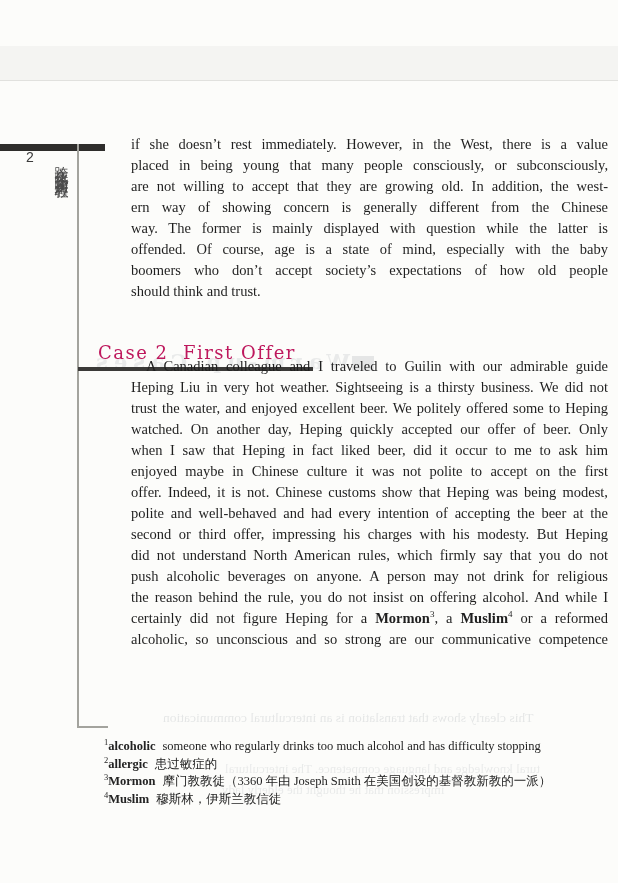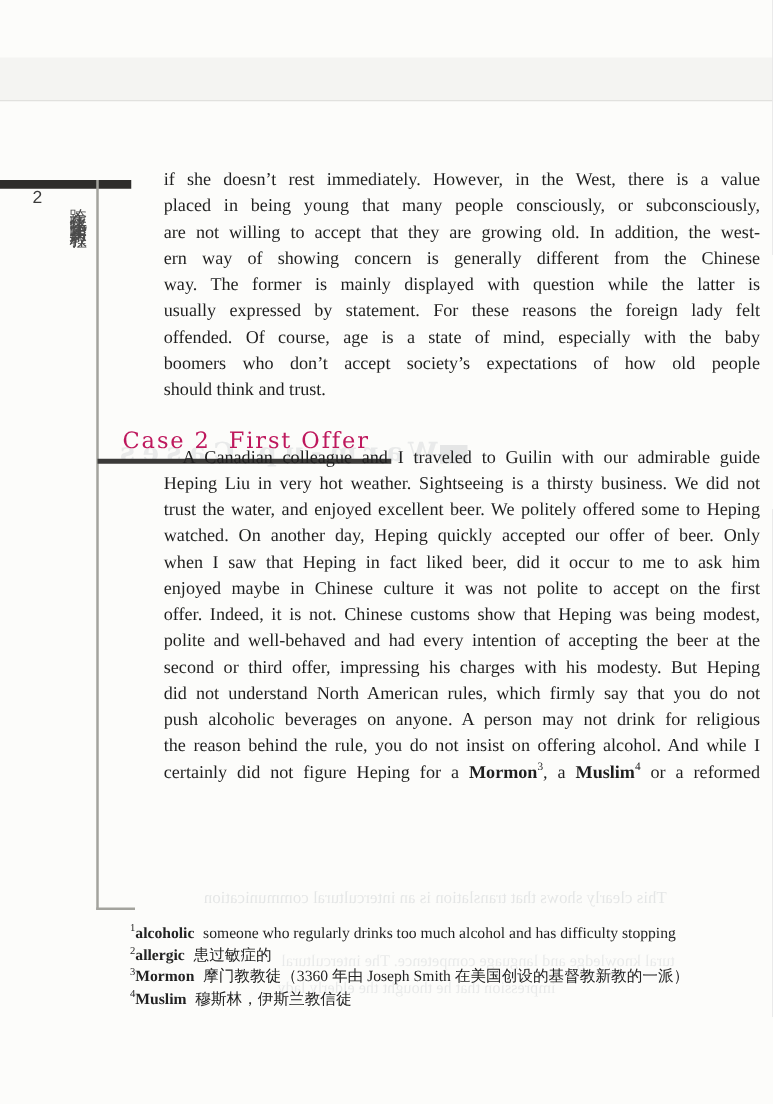--- a/index.html
+++ b/index.html
@@ -81,21 +81,20 @@
   <div class="side-title">跨文化交际实用教程</div>
   <div class="v-rule"></div>
   <div class="v-tick"></div>
 
   <div class="para para1">
       <div class="tline">if she doesn’t rest immediately. However, in the West, there is a value</div>
       <div class="tline">placed in being young that many people consciously, or subconsciously,</div>
       <div class="tline">are not willing to accept that they are growing old. In addition, the west-</div>
       <div class="tline">ern way of showing concern is generally different from the Chinese</div>
       <div class="tline">way. The former is mainly displayed with question while the latter is</div>
-      <div class="tline">usually expressed by statement. For these reasons the foreign lady felt</div>
       <div class="tline">offended. Of course, age is a state of mind, especially with the baby</div>
       <div class="tline">boomers who don’t accept society’s expectations of how old people</div>
       <div class="tline">should think and trust.</div>
     </div>
 
   <div class="case-heading">Case 2  First Offer</div>
   <div class="heading-rule"></div>
 
   <div class="para para2">
       <div class="tline">A Canadian colleague and I traveled to Guilin with our admirable guide</div>
@@ -104,20 +103,21 @@
       <div class="tline">watched. On another day, Heping quickly accepted our offer of beer. Only</div>
       <div class="tline">when I saw that Heping in fact liked beer, did it occur to me to ask him</div>
       <div class="tline">enjoyed maybe in Chinese culture it was not polite to accept on the first</div>
       <div class="tline">offer. Indeed, it is not. Chinese customs show that Heping was being modest,</div>
       <div class="tline">polite and well-behaved and had every intention of accepting the beer at the</div>
       <div class="tline">second or third offer, impressing his charges with his modesty. But Heping</div>
       <div class="tline">did not understand North American rules, which firmly say that you do not</div>
       <div class="tline">push alcoholic beverages on anyone. A person may not drink for religious</div>
       <div class="tline">the reason behind the rule, you do not insist on offering alcohol. And while I</div>
       <div class="tline"><span>certainly did not figure Heping for a </span><b>Mormon</b><sup>3</sup><span>, a </span><b>Muslim</b><sup>4</sup><span> or a reformed</span></div>
+      <div class="tline">alcoholic, so unconscious and so strong are our communicative competence</div>
     </div>
 
   <div class="footnotes">
     <div class="fn"><sup>1</sup><b>alcoholic</b><span class="def">someone who regularly drinks too much alcohol and has difficulty stopping</span></div>
     <div class="fn"><sup>2</sup><b>allergic</b><span class="def">患过敏症的</span></div>
     <div class="fn"><sup>3</sup><b>Mormon</b><span class="def">摩门教教徒（3360 年由 Joseph Smith 在美国创设的基督教新教的一派）</span></div>
     <div class="fn"><sup>4</sup><b>Muslim</b><span class="def">穆斯林，伊斯兰教信徒</span></div>
   </div>
 
 </div>

